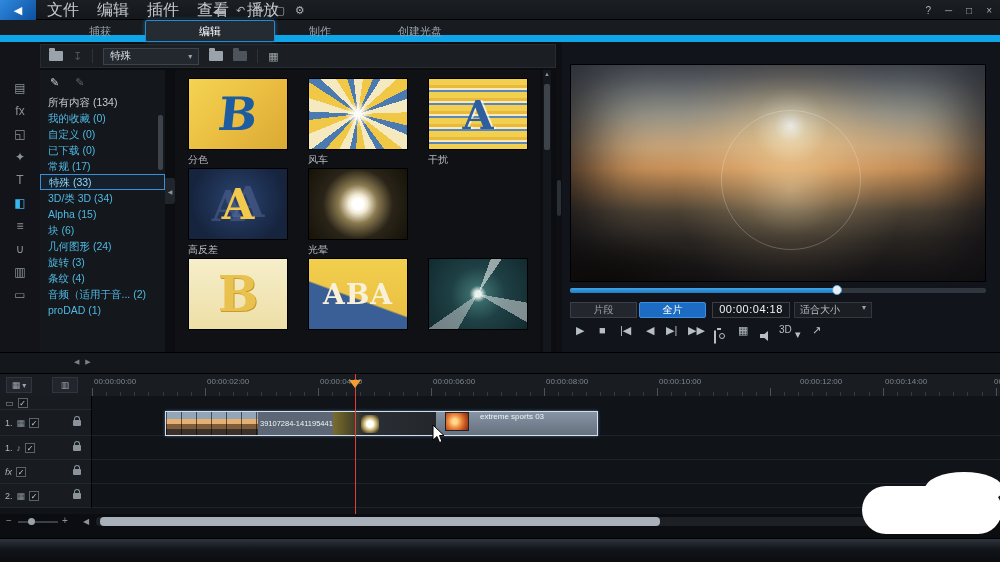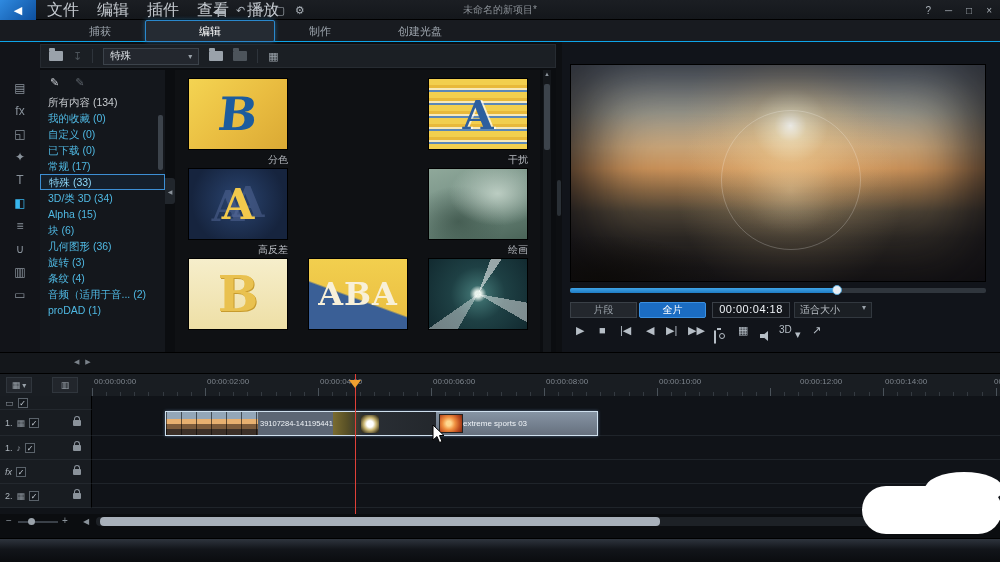--- a/index.html
+++ b/index.html
@@ -8,21 +8,21 @@
   .ab{position:absolute}
   .flex{display:flex;align-items:center}
   
   #menubar{left:0;top:0;width:1000px;height:20px;background:linear-gradient(#1b1e23,#14171b);border-bottom:1px solid #000}
   #logo{left:0;top:0;width:36px;height:20px;background:linear-gradient(135deg,#2f8ae0,#0d4f9e);color:#fff;font-size:11px;display:flex;align-items:center;justify-content:center}
   .menu-item{padding:0 9px;line-height:20px;font-size:16px;color:#c4c9cf;cursor:default}
   .mb-ico{font-size:11px;color:#aab1b8;margin-right:10px}
   #proj-title{left:400px;top:0;width:200px;line-height:20px;text-align:center;font-size:10px;color:#8a9096}
   .winbtn{font-size:10px;color:#aab1b8;margin-left:14px}
   
-  #tabbar{left:0;top:20px;width:1000px;height:22px;background:#181b20;border-bottom:1px solid #0ea5e9}
+  #tabbar{left:0;top:20px;width:1000px;height:22px;background:#181b20;border-bottom:7px solid #0ea5e9}
   .tab{line-height:20px;text-align:center;font-size:11px;color:#9aa2aa}
   .tab.active{background:#252b33;color:#fff;border:1px solid #2a88cc;border-radius:2px;box-shadow:0 0 4px rgba(42,150,220,.5)}
   #brand{right:10px;top:20px;line-height:22px;font-size:13px;color:#e6e9ec;letter-spacing:.3px}
   
   #rooms{left:0;top:42px;width:40px;height:310px;background:#121419;padding-top:34px}
   .room{width:40px;height:23px;display:flex;align-items:center;justify-content:center;color:#8a939c;font-size:12px}
   .room.active{color:#38b6ee}
   
   #libbar{left:40px;top:44px;width:516px;height:24px;background:#1b1f24;border:1px solid #262b31;padding:0 8px;display:flex;align-items:center;gap:10px}
   .fold{width:14px;height:10px;background:#9aa2aa;border-radius:1px;position:relative}
@@ -43,34 +43,34 @@
   .cat{height:16px;line-height:16px;font-size:10.5px;color:#4fb8e2;padding-left:8px;white-space:nowrap;overflow:hidden}
   .cat.first{color:#c8ccd0}
   .cat.sel{border:1px solid #3d8fd4;background:#15202c;color:#8fd8f8;line-height:14px}
   #cat-scroll{left:158px;top:115px;width:5px;height:55px;background:#3c434b;border-radius:2px}
   #cat-collapse{left:165px;top:178px;width:10px;height:26px;background:#21262c;border-radius:0 3px 3px 0;display:flex;align-items:center;justify-content:center;font-size:6px;color:#8a929a}
   
   #grid{left:175px;top:70px;width:365px;height:282px;background:#0f1114;overflow:hidden}
   .cell{position:absolute;width:100px}
   .thumb{width:100px;height:72px;border:1px solid #000;position:relative;overflow:hidden}
   .thumb .glyph{position:absolute;inset:0;display:flex;align-items:center;justify-content:center;font-family:"DejaVu Serif","Liberation Serif",serif;font-weight:bold}
-  .tlabel{margin-top:3px;text-align:right;font-size:10px;color:#b8bcc2}
+  .tlabel{margin-top:3px;text-align:left;font-size:10px;color:#b8bcc2}
   .t0{background:linear-gradient(135deg,#f4d452 0%,#e9bc40 55%,#daa934 100%)}
   .t0 .glyph{font-size:46px;color:#1d5c9e;transform:skewX(-6deg)}
   .t1{background:radial-gradient(circle at 50% 50%,rgba(255,255,255,.95) 0 5%,rgba(255,255,255,0) 22%),repeating-conic-gradient(from 8deg at 50% 50%,#f0c845 0 15deg,#4a7ab0 15deg 25deg,#f5e9c0 25deg 40deg)}
   .t2{background:repeating-linear-gradient(180deg,#f2cf4e 0 6px,#e8b93a 6px 9px,#f8e9b8 9px 11px,#5a87b8 11px 13px)}
   .t2 .glyph{font-size:40px;color:#2d5f9e;text-shadow:2px 0 0 rgba(255,255,255,.7)}
   .t3{background:radial-gradient(circle at 50% 45%,#2a4470 0%,#16243e 75%)}
   .t3 .glyph{font-size:42px;color:#f2c94c;text-shadow:-10px 2px 0 rgba(90,110,160,.45),10px -2px 0 rgba(90,110,160,.45)}
   .t4{background:radial-gradient(circle at 50% 50%,#ffffff 0 9%,#f0e8d0 16%,#8a7a50 32%,#2a2418 58%,#151208 100%)}
   .t5{background:radial-gradient(ellipse at 70% 35%,rgba(205,220,210,.8),transparent 50%),radial-gradient(ellipse at 30% 75%,rgba(55,78,68,.7),transparent 48%),linear-gradient(160deg,#8fa89a 0%,#7a9488 40%,#5f7a6e 72%,#4a6458 100%)}
   .t6{background:linear-gradient(180deg,#f6eecb,#eedfa6)}
   .t6 .glyph{font-size:48px;color:#e9c14f;text-shadow:1px 1px 0 #c79b2e}
   .t7{background:linear-gradient(200deg,rgba(0,0,0,0) 54%,#3a5f96 56%),linear-gradient(180deg,#f2cf4e,#e9bc40)}
-  .t7 .glyph{font-size:32px;color:#f8f0d8;letter-spacing:1px}
+  .t7 .glyph{font-size:28px;color:#f8f0d8;letter-spacing:1px}
   .t8{background:conic-gradient(from 20deg at 50% 50%,rgba(255,255,255,.55) 0 14deg,rgba(255,255,255,0) 14deg 80deg,rgba(255,255,255,.45) 80deg 100deg,rgba(255,255,255,0) 100deg 190deg,rgba(255,255,255,.4) 190deg 215deg,rgba(255,255,255,0) 215deg),radial-gradient(circle at 50% 50%,#e8f2ec 0 5%,#3a6a6a 14%,#1e4044 45%,#122a30 100%)}
   #grid-scroll{left:543px;top:70px;width:8px;height:282px;background:#14171b}
   #grid-thumb{left:544px;top:84px;width:6px;height:66px;background:#3c434b;border-radius:2px}
   #grid-up{left:543px;top:71px;width:8px;text-align:center;font-size:6px;color:#8a929a}
   
   #vsplit{left:556px;top:42px;width:6px;height:310px;background:#0d0f12}
   #vsplit-handle{left:557px;top:180px;width:4px;height:36px;background:#2a3036;border-radius:2px}
   
   #preview{left:562px;top:42px;width:438px;height:310px;background:#11141a}
   #screen{left:8px;top:22px;width:416px;height:218px;border:1px solid #000;position:absolute;overflow:hidden;background:radial-gradient(circle at 53% 28%,rgba(255,255,250,.95) 0%,rgba(255,240,200,.6) 6%,rgba(255,215,150,.3) 14%,rgba(255,200,130,.12) 26%,rgba(0,0,0,0) 40%),radial-gradient(circle at 53% 58%,rgba(255,235,190,.4) 0%,rgba(255,220,160,.18) 18%,rgba(0,0,0,0) 45%),linear-gradient(180deg,#93a0ac 0%,#a8a698 22%,#c8a478 38%,#c89058 48%,#8a6844 58%,#4e4436 68%,#332e28 80%,#24201c 100%);box-shadow:inset 0 0 60px 22px rgba(8,8,14,.78)}
@@ -106,21 +106,21 @@
   .tico{font-size:9px;color:#8a929a}
   .cb{width:10px;height:10px;border:1px solid #5a626a;background:#14181d;font-size:8px;line-height:9px;text-align:center;color:#c8d0d8;flex:none}
   .cb i{font-style:normal}
   .lk{margin-left:auto;margin-right:10px;width:8px;height:6px;background:#8a929a;position:relative;border-radius:1px;flex:none}
   .lk::before{content:"";position:absolute;top:-4px;left:1px;width:4px;height:4px;border:1.5px solid #8a929a;border-bottom:none;border-radius:3px 3px 0 0}
   #clipgroup{left:165px;top:411px;width:433px;height:25px;border:1px solid #cfe0ee;box-shadow:0 0 3px rgba(150,200,255,.45);display:flex;z-index:3}
   #clip-photos{width:92px;height:100%;background:repeating-linear-gradient(90deg,rgba(0,0,0,.55) 0 1px,rgba(0,0,0,0) 1px 15px),linear-gradient(180deg,#93a6b8 0 30%,#e8b070 30% 50%,#7e5c3c 50% 75%,#3c3028 75% 100%)}
   #clip-name1{width:75px;height:100%;background:#5c6674;font-size:7.5px;color:#f0f4f8;line-height:23px;white-space:nowrap;overflow:hidden;padding-left:2px}
   #clip-trans{width:103px;height:100%;background:linear-gradient(90deg,#7a6c30 0,#585026 14px,#2a2f35 30px,#23272c 100%);position:relative}
   #trans-glow{position:absolute;left:28px;top:3px;width:18px;height:18px;border-radius:3px;background:radial-gradient(circle,#fff 0 25%,#c8b470 50%,#3a3420 85%)}
-  #clip-b{flex:1;height:100%;background:linear-gradient(180deg,#8694a4,#66707e);display:flex;align-items:center;gap:0;padding-left:3px}
+  #clip-b{flex:1;height:100%;background:linear-gradient(180deg,#8694a4,#66707e);display:flex;gap:11px;padding-left:9px}
   #clip-b-thumb{width:24px;height:19px;flex:none;background:radial-gradient(circle at 40% 50%,#ffd890 0 15%,#f09040 40%,#c05020 70%,#802810 100%);border:1px solid #222}
   #clip-name2{font-size:8px;color:#f0f4f8;white-space:nowrap}
   #playhead{left:355px;top:374px;width:1px;height:140px;background:#e04038;z-index:6}
   #ph-marker{left:349px;top:380px;width:0;height:0;border-left:6px solid transparent;border-right:6px solid transparent;border-top:8px solid #f0a030;z-index:7}
   #tl-scroll{left:96px;top:517px;width:898px;height:9px;background:#1d2126;border-radius:4px}
   #tl-thumb{left:100px;top:517px;width:560px;height:9px;background:#a8b0ba;border-radius:4px}
   #zoom-minus{left:6px;top:515px;font-size:10px;color:#8a929a}
   #zoom-track{left:18px;top:521px;width:40px;height:2px;background:#3a4048}
   #zoom-handle{left:28px;top:518px;width:7px;height:7px;background:#9aa2aa;border-radius:50%}
   #zoom-plus{left:62px;top:515px;font-size:10px;color:#8a929a}
@@ -148,21 +148,20 @@
       <span class="menu-item">查看</span>
       <span class="menu-item">播放</span>
     </div>
     <div class="ab flex" style="left:215px;top:0;height:20px">
       <span class="mb-ico">▬</span>
       <span class="mb-ico">↶</span>
       <span class="mb-ico">↷</span>
       <span class="mb-ico">▢</span>
       <span class="mb-ico">⚙</span>
     </div>
-    <div id="proj-title" class="ab">未命名的新项目*</div>
     <div class="ab flex" style="right:8px;top:0;height:20px">
       <span class="winbtn">?</span>
       <span class="winbtn">─</span>
       <span class="winbtn">□</span>
       <span class="winbtn">×</span>
     </div>
   </div>
 
   
   <div id="tabbar" class="ab">
@@ -212,56 +211,62 @@
     </div>
     <div class="cat first">所有内容 (134)</div>
     <div class="cat">我的收藏 (0)</div>
     <div class="cat">自定义 (0)</div>
     <div class="cat">已下载 (0)</div>
     <div class="cat">常规 (17)</div>
     <div class="cat sel">特殊 (33)</div>
     <div class="cat">3D/类 3D (34)</div>
     <div class="cat">Alpha (15)</div>
     <div class="cat">块 (6)</div>
-    <div class="cat">几何图形 (36)</div>
+    <div class="cat">几何图形 (24)</div>
     <div class="cat">旋转 (3)</div>
     <div class="cat">条纹 (4)</div>
     <div class="cat">音频（适用于音... (2)</div>
     <div class="cat">proDAD (1)</div>
   </div>
   <div id="cat-scroll" class="ab"></div>
   <div id="cat-collapse" class="ab">
       <span>◀</span>
     </div>
 
   
   <div id="grid" class="ab">
     <div class="cell" style="left:13px;top:8px">
       <div class="thumb t0">
           <span class="glyph">B</span>
         </div>
       <div class="tlabel">分色</div>
     </div>
+    <div class="cell" style="left:133px;top:8px">
+      <div class="thumb t1">
+          <span class="glyph"></span>
+        </div>
+      <div class="tlabel">风车</div>
+    </div>
     <div class="cell" style="left:253px;top:8px">
       <div class="thumb t2">
           <span class="glyph">A</span>
         </div>
       <div class="tlabel">干扰</div>
     </div>
     <div class="cell" style="left:13px;top:98px">
       <div class="thumb t3">
           <span class="glyph">A</span>
         </div>
       <div class="tlabel">高反差</div>
     </div>
-    <div class="cell" style="left:253px;top:98px">
-      <div class="thumb t5">
+    <div class="cell" style="left:133px;top:98px">
+      <div class="thumb t4">
           <span class="glyph"></span>
         </div>
-      <div class="tlabel">绘画</div>
+      <div class="tlabel">光晕</div>
     </div>
     <div class="cell" style="left:13px;top:188px">
       <div class="thumb t6">
           <span class="glyph">B</span>
         </div>
       <div class="tlabel"></div>
     </div>
     <div class="cell" style="left:133px;top:188px">
       <div class="thumb t7">
           <span class="glyph">ABA</span>

